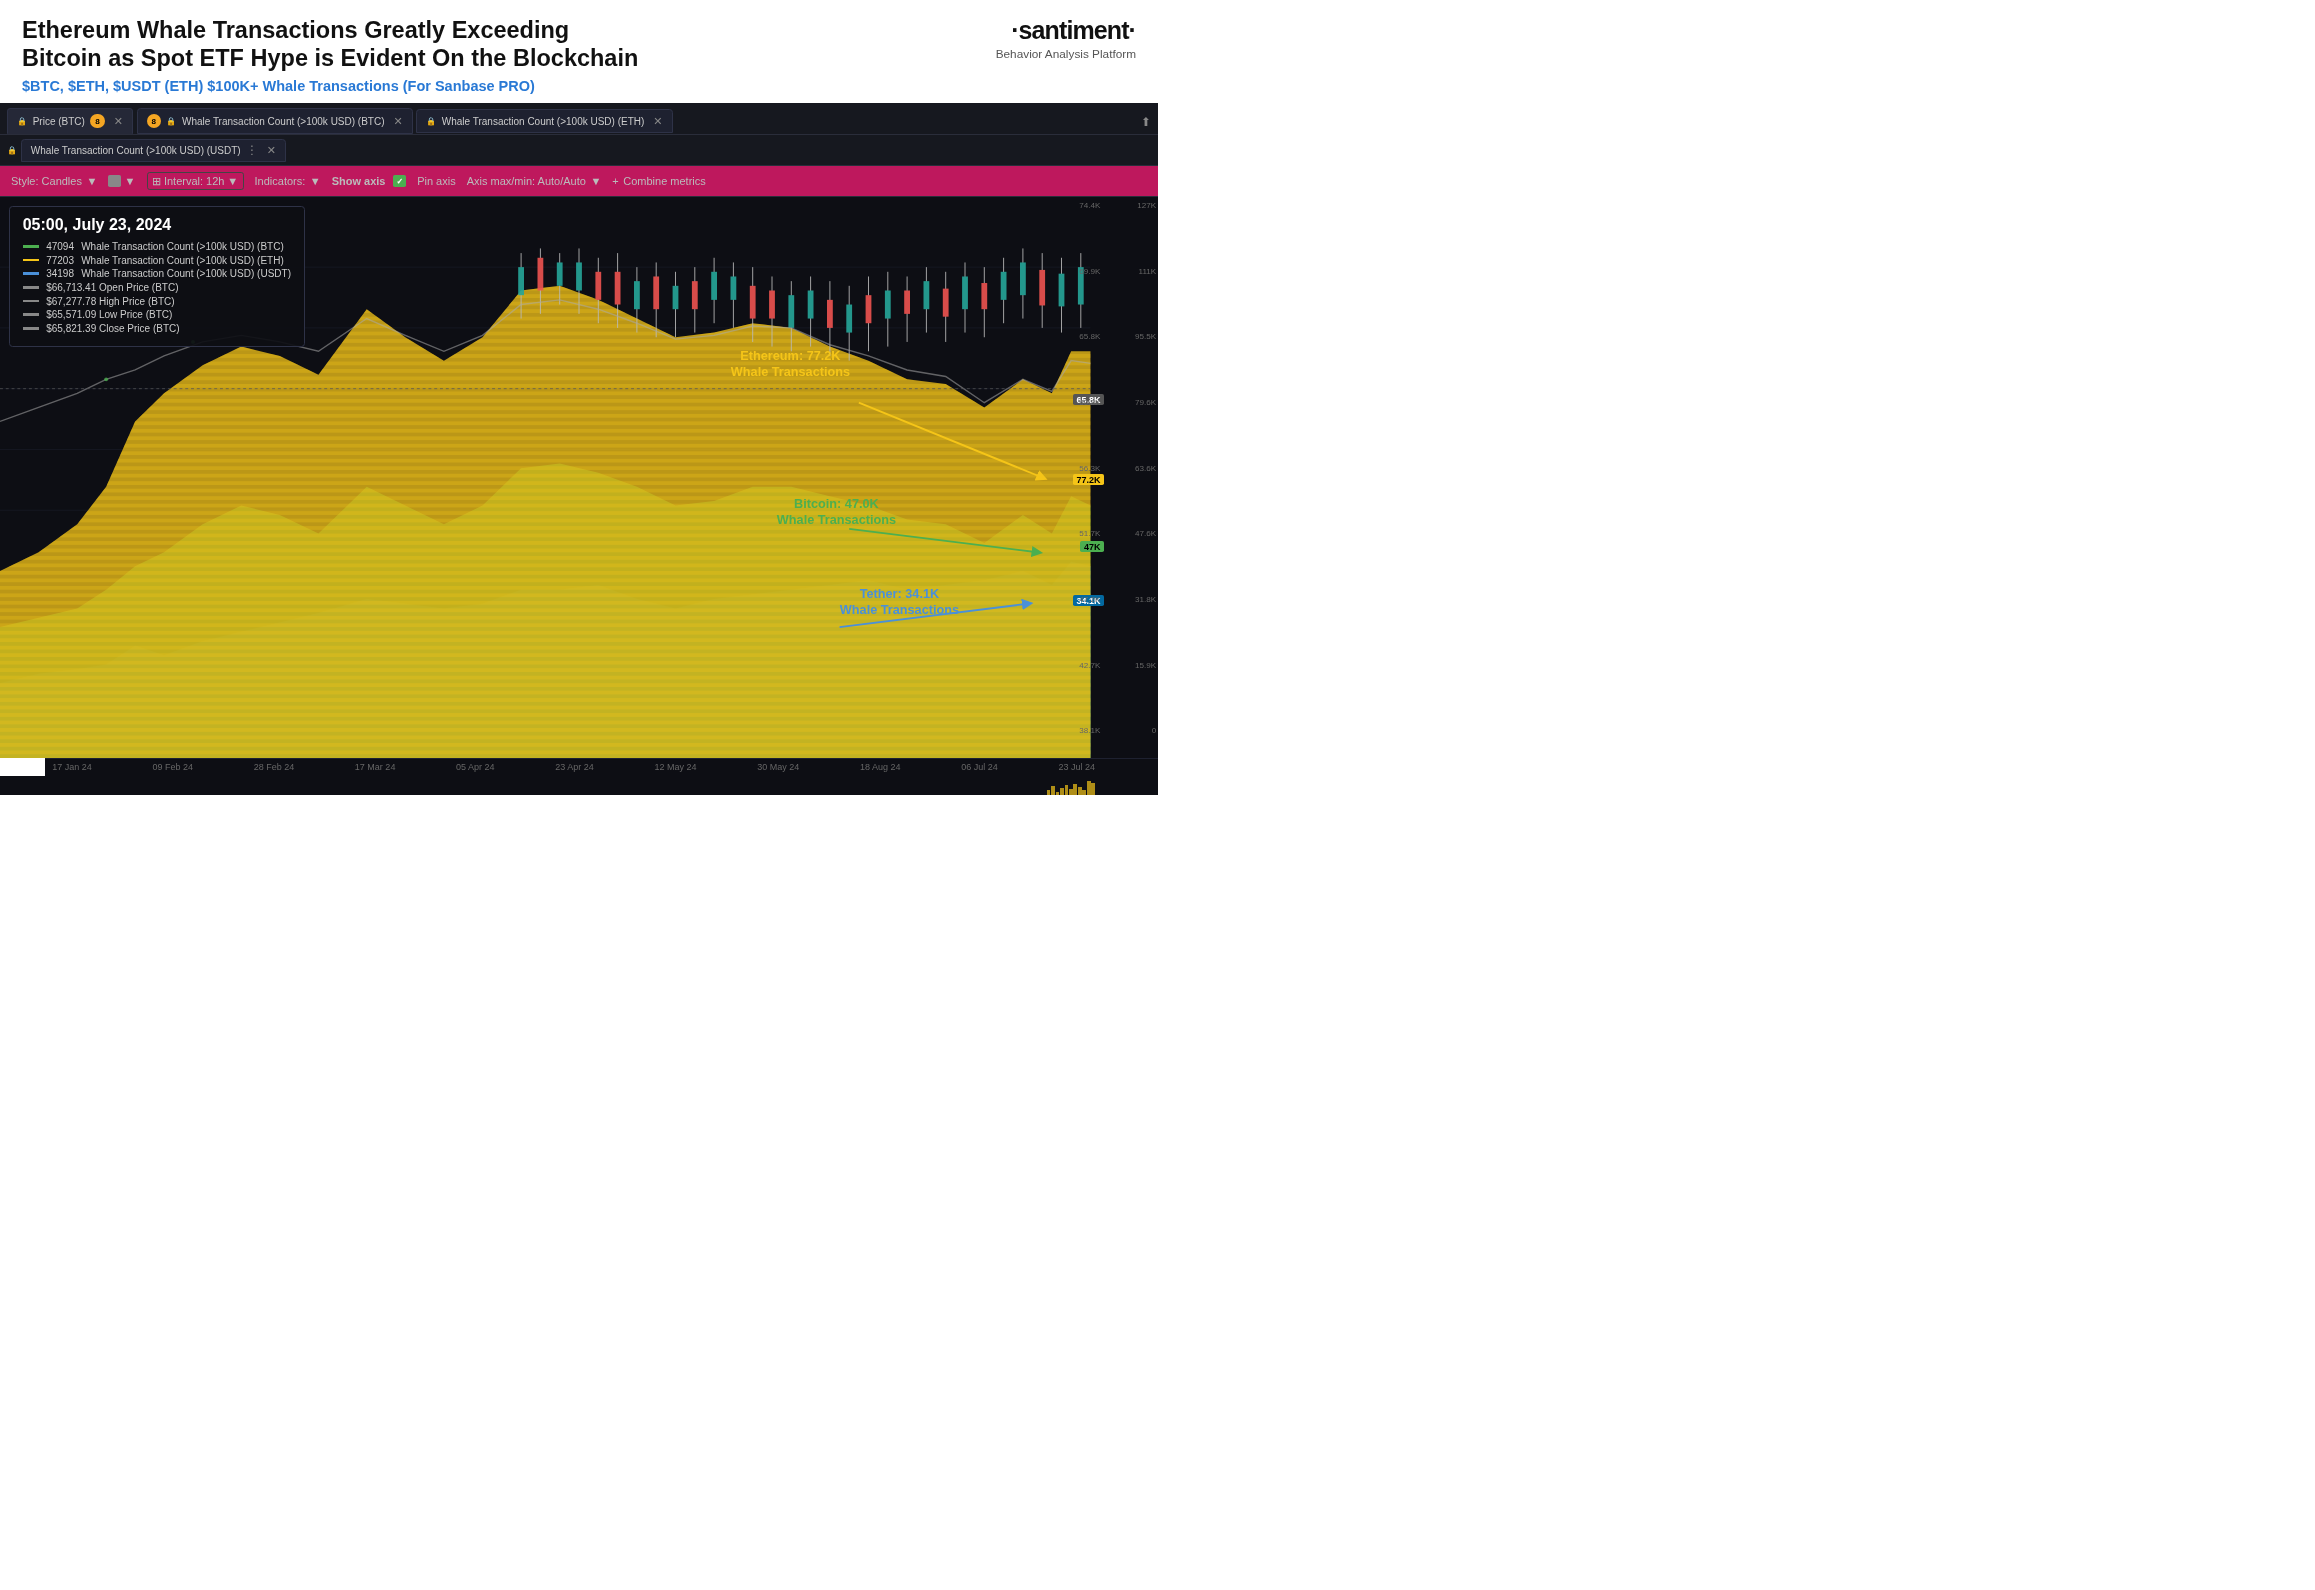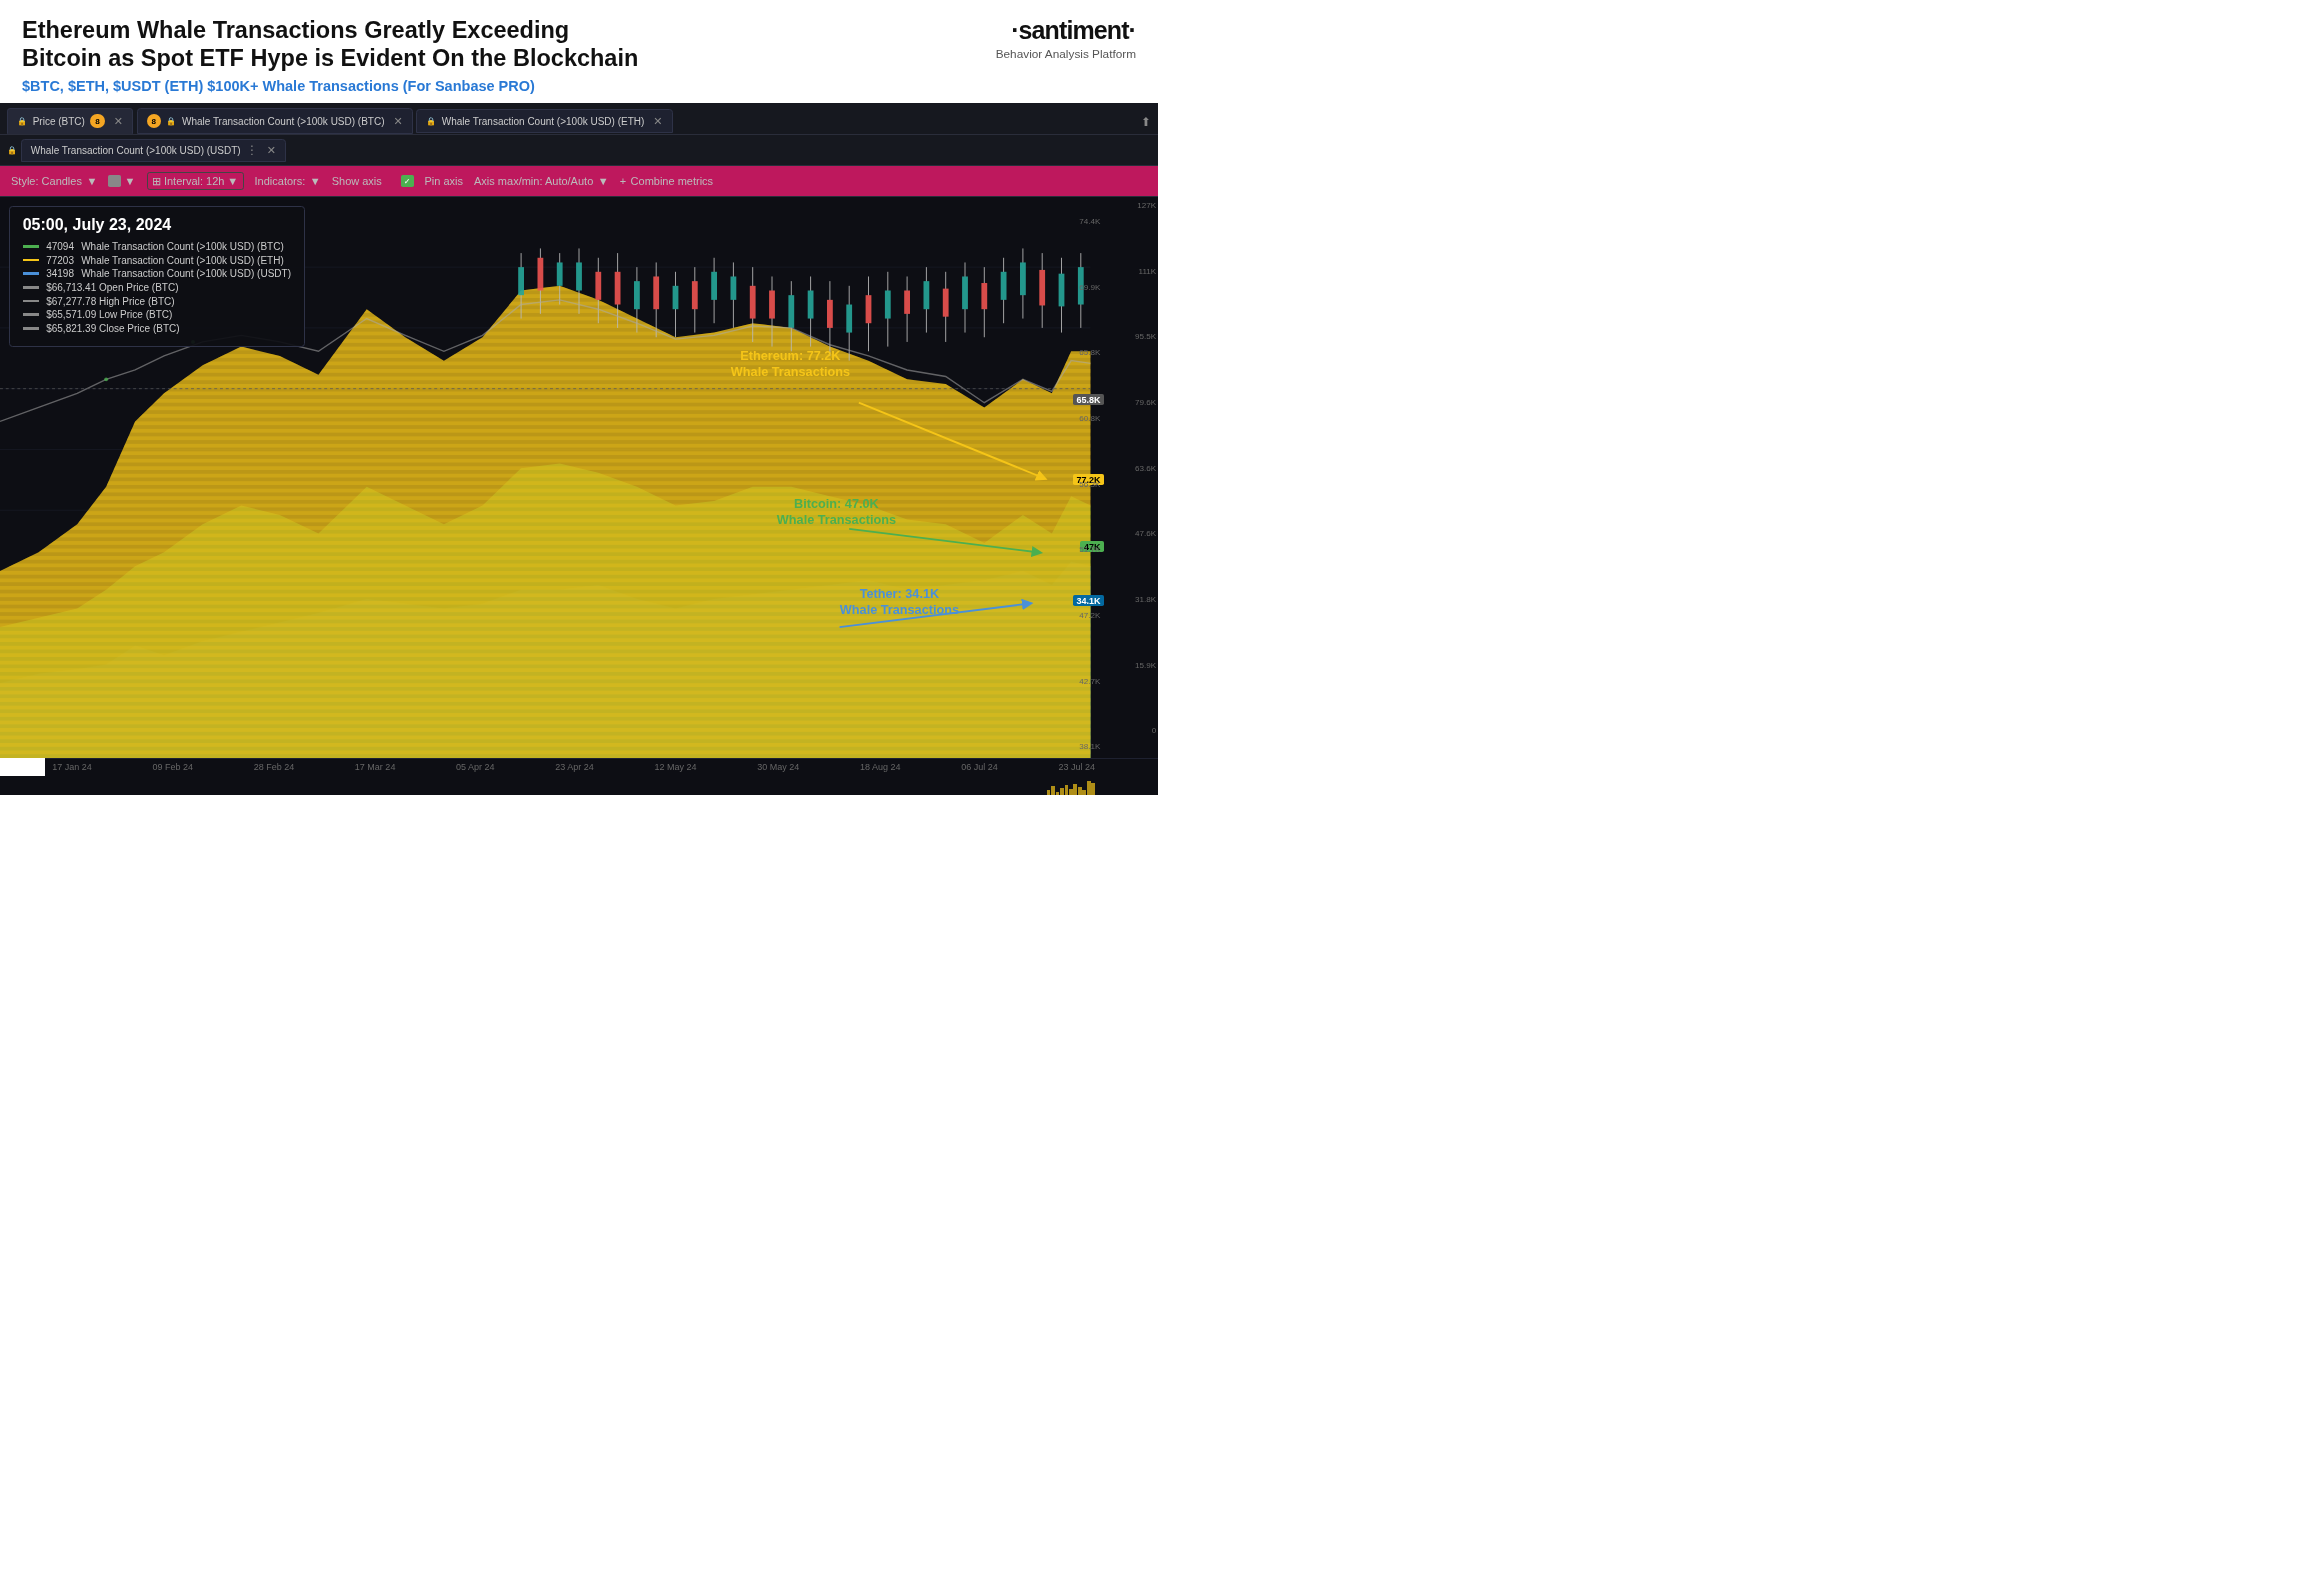--- a/index.html
+++ b/index.html
@@ -384,21 +384,21 @@
     </span>
     <span style="display:flex;gap:2.7px;align-items:center;border:0.9px solid #444;padding:1.8px 4.5px;border-radius:2.7px;">
       <span>⊞</span>
       <span>Interval: 12h</span>
       <span>▼</span>
     </span>
     <div class="toolbar-item">
       <span>Indicators:</span>
       <span>▼</span>
     </div>
-    <div style="display:flex;align-items:center;gap:19px;">
+    <div style="display:flex;align-items:center;gap:8px;font-weight:bold;">
       <span>Show axis</span>
       <div class="toolbar-checkbox">✓</div>
     </div>
     <div class="toolbar-item">
       <span>Pin axis</span>
     </div>
     <div class="toolbar-item">
       <span>Axis max/min: Auto/Auto</span>
       <span>▼</span>
     </div>
@@ -605,21 +605,21 @@
         <div class="legend-dash gray"></div>
         <span>$65,821.39 Close Price (BTC)</span>
       </div>
     </div>
 
     <div class="value-label price-val">65.8K</div>
     <div class="value-label eth-val">77.2K</div>
     <div class="value-label btc-val">47K</div>
     <div class="value-label tether-val">34.1K</div>
 
-    <div style="position:absolute;right:54px;top:16px;height:543px;display:flex;flex-direction:column;justify-content:space-between;font-size:8.1px;color:#666;padding:4.5px 3.6px;">
+    <div style="position:absolute;right:54px;top:0;height:543px;display:flex;flex-direction:column;justify-content:space-between;font-size:8.1px;color:#666;padding:4.5px 3.6px;">
       <span>74.4K</span>
       <span>69.9K</span>
       <span>65.8K</span>
       <span>60.8K</span>
       <span>56.3K</span>
       <span>51.7K</span>
       <span>47.2K</span>
       <span>42.7K</span>
       <span>38.1K</span>
     </div>

